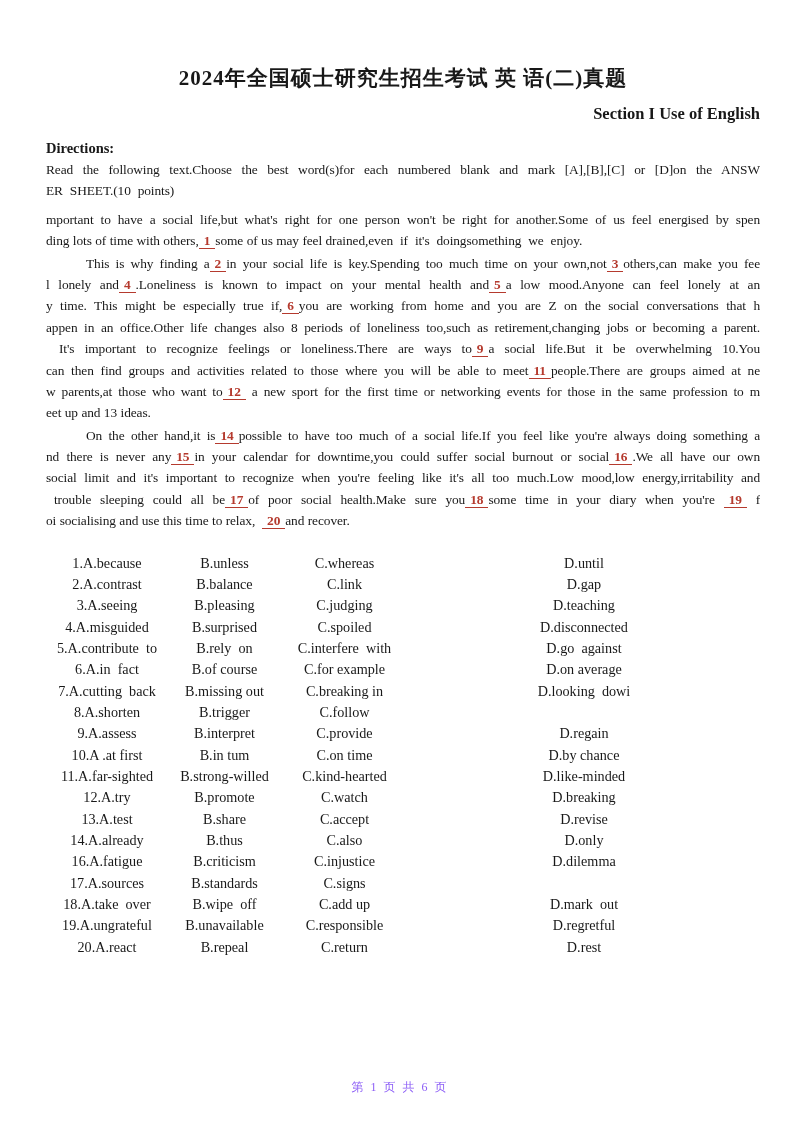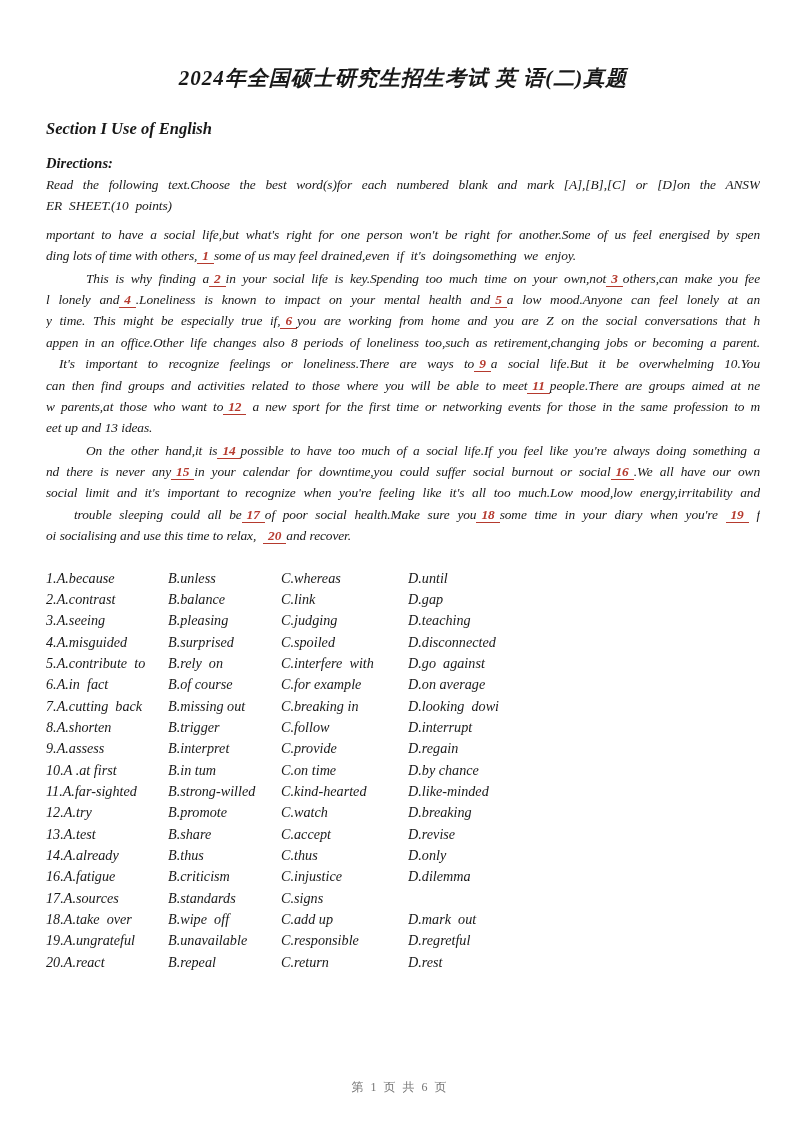--- a/index.html
+++ b/index.html
@@ -9,35 +9,35 @@
     background: #ffffff;
     font-family: "Liberation Serif", "DejaVu Serif", serif;
     color: #181818;
   }
   .page {
     position: relative;
     width: 800px; height: 1132px;
     overflow: hidden;
     background: #ffffff;
   }
-  .content { padding: 64px 40px 0 46px; font-style: italic; }
+  .content { padding: 64px 40px 0 46px; }
   .title {
     margin: 0;
     font-size: 21px;
     line-height: 28px;
     font-weight: bold;
     text-align: center;
     letter-spacing: 1px;
   }
   .section-heading {
-    margin-top: 26px;
+    margin-top: 11px;
     font-size: 16.5px;
     line-height: 21px;
     font-weight: bold;
-    text-align: left;
+    text-align: right;
   }
   .directions-label {
     margin-top: 14px;
     font-size: 14.5px;
     line-height: 21px;
     font-weight: bold;
   }
   .block, .para { margin: 0; }
   .para { margin-top: 1px; }
   .para-first-gap { margin-top: 7px; }
@@ -56,36 +56,37 @@
   .tline:not(.just) { white-space: pre; }
   .blank {
     color: var(--blank-red, #b53a2e);
     font-weight: bold;
     padding: 0 5px;
     border-bottom: 1.8px solid var(--blank-red, #b53a2e);
   }
   .options {
     margin-top: 21px;
     font-size: 14.2px;
+    text-align: center;
   }
   .opt-row {
     display: grid;
     grid-template-columns: 122px 113px 127px 1fr;
     line-height: 21.35px;
     height: 21.35px;
   }
   .opt-cell { white-space: pre; overflow: hidden; }
   .footer {
     position: absolute;
     left: 0; right: 0;
     top: 1079px;
     text-align: center;
     font-size: 12px;
     letter-spacing: 2px;
-    color: #737373;
+    color: #8b5cf6;
   }
 </style>
 </head>
 <body>
 
 <div class="page">
   <div class="content">
     <h1 class="title">2024年全国硕士研究生招生考试 英 语(二)真题</h1>
     <div class="section-heading">Section I Use of English</div>
     <div class="directions-label">Directions:</div>
@@ -104,21 +105,21 @@
         <div class="tline just">appen in an office.Other life changes also 8 periods of loneliness too,such as retirement,changing jobs or becoming a parent.</div>
         <div class="tline just" style="text-indent: 5px; margin-left: 8px;">It's important to recognize feelings or loneliness.There are ways to<span class="blank">9</span>a social life.But it be overwhelming 10.You</div>
         <div class="tline just">can then find groups and activities related to those where you will be able to meet<span class="blank">11</span>people.There are groups aimed at ne</div>
         <div class="tline just">w parents,at those who want to<span class="blank">12</span> a new sport for the first time or networking events for those in the same profession to m</div>
         <div class="tline">eet up and 13 ideas.</div>
       </div>
     <div class="para">
         <div class="tline just" style="text-indent: 40px;">On the other hand,it is<span class="blank">14</span>possible to have too much of a social life.If you feel like you're always doing something a</div>
         <div class="tline just">nd there is never any<span class="blank">15</span>in your calendar for downtime,you could suffer social burnout or social<span class="blank">16</span>.We all have our own</div>
         <div class="tline just">social limit and it's important to recognize when you're feeling like it's all too much.Low mood,low energy,irritability and</div>
-        <div class="tline just" style="text-indent: 8px; margin-left: 20px;">trouble sleeping could all be<span class="blank">17</span>of poor social health.Make sure you<span class="blank">18</span>some time in your diary when you're <span class="blank">19</span> f</div>
+        <div class="tline just" style="text-indent: 8px;">trouble sleeping could all be<span class="blank">17</span>of poor social health.Make sure you<span class="blank">18</span>some time in your diary when you're <span class="blank">19</span> f</div>
         <div class="tline">oi socialising and use this time to relax,  <span class="blank">20</span>and recover.</div>
       </div>
     <div class="options">
         <div class="opt-row">
           <div class="opt-cell">1.A.because</div>
           <div class="opt-cell">B.unless</div>
           <div class="opt-cell">C.whereas</div>
           <div class="opt-cell">D.until</div>
         </div>
         <div class="opt-row">
@@ -154,21 +155,20 @@
         <div class="opt-row">
           <div class="opt-cell">7.A.cutting  back</div>
           <div class="opt-cell">B.missing out</div>
           <div class="opt-cell">C.breaking in</div>
           <div class="opt-cell">D.looking  dowi</div>
         </div>
         <div class="opt-row">
           <div class="opt-cell">8.A.shorten</div>
           <div class="opt-cell">B.trigger</div>
           <div class="opt-cell">C.follow</div>
-          <div class="opt-cell">D.interrupt</div>
         </div>
         <div class="opt-row">
           <div class="opt-cell">9.A.assess</div>
           <div class="opt-cell">B.interpret</div>
           <div class="opt-cell">C.provide</div>
           <div class="opt-cell">D.regain</div>
         </div>
         <div class="opt-row">
           <div class="opt-cell">10.A .at first</div>
           <div class="opt-cell">B.in tum</div>
@@ -189,21 +189,21 @@
         </div>
         <div class="opt-row">
           <div class="opt-cell">13.A.test</div>
           <div class="opt-cell">B.share</div>
           <div class="opt-cell">C.accept</div>
           <div class="opt-cell">D.revise</div>
         </div>
         <div class="opt-row">
           <div class="opt-cell">14.A.already</div>
           <div class="opt-cell">B.thus</div>
-          <div class="opt-cell">C.thus</div>
+          <div class="opt-cell">C.also</div>
           <div class="opt-cell">D.only</div>
         </div>
         <div class="opt-row">
           <div class="opt-cell">16.A.fatigue</div>
           <div class="opt-cell">B.criticism</div>
           <div class="opt-cell">C.injustice</div>
           <div class="opt-cell">D.dilemma</div>
         </div>
         <div class="opt-row">
           <div class="opt-cell">17.A.sources</div>

